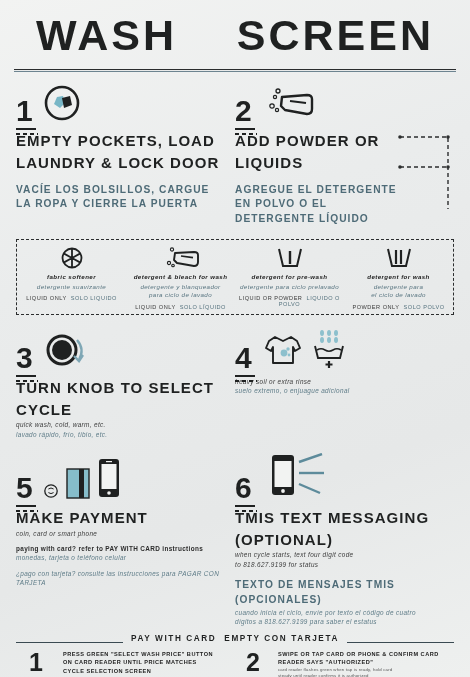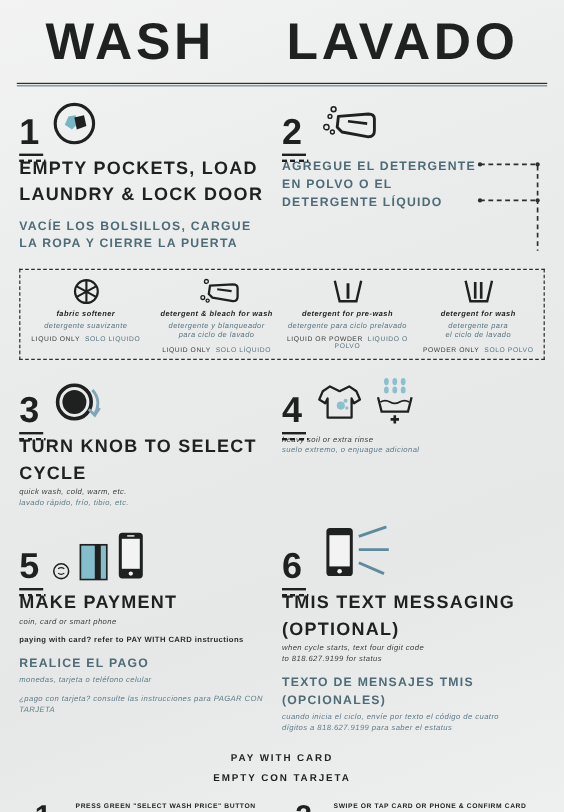--- a/index.html
+++ b/index.html
@@ -74,38 +74,38 @@
   .dashbox .cell{
     flex:1; text-align:center; padding-top:6px;
   }
   .cell .cap1{ font-size:6.2px; font-style:italic; font-weight:bold; letter-spacing:.4px; color:#232323; margin-top:3px;}
   .cell .cap2{ font-size:6.2px; font-style:italic; letter-spacing:.4px; color:#56737f; margin-top:3px; line-height:1.35;}
   .cell .cap3{ font-size:5.6px; letter-spacing:.5px; color:#3a3a3a; margin-top:4px;}
   .cell .cap3 .es-i{ color:#56737f; }
   
   .pwc-divider{
     margin:8px 16px 0 16px;
-    display:flex; align-items:center; gap:8px;flex-direction:column;
+    display:flex; align-items:flex-end; gap:8px;
   }
   .pwc-divider .ln{ flex:1; height:1px; background:#3a4a52; }
   .pwc-divider .lbl{ font-size:8.2px; letter-spacing:1.6px; font-weight:bold; color:#1f2121; white-space:pre;}
   .pwc-row{ display:flex; padding:7px 16px 0 16px; }
   .pwc-col{ width:50%; display:flex; gap:7px; padding-right:6px;}
   .pwc-num{ font-size:25px; font-weight:bold; line-height:1; color:#1f2121; }
   .pwc-txt .t1{ font-size:5.6px; font-weight:bold; letter-spacing:.5px; line-height:1.5; color:#232323; text-transform:uppercase;}
   .pwc-txt .t2{ font-size:5.6px; font-weight:bold; letter-spacing:.5px; line-height:1.5; color:#4e6b77; text-transform:uppercase; margin-top:5px;}
   .pwc-txt .t3{ font-size:4.3px; letter-spacing:.2px; line-height:1.5; color:#555; }
   svg{ display:block; }
 </style>
 </head>
 <body>
 
 <div id="poster">
 
-  <div class="title">WASH    LAVADO</div>
+  <div class="title">WASH    SCREEN</div>
   <div class="rule"></div>
 
   <div class="steps" style="margin-top:10px;">
     <div class="row">
 
       <div class="col">
         <div class="stephead">
           <div class="num">
             <span>1</span>
             <span class="underbar"></span><span class="dashbar"></span>
@@ -138,20 +138,21 @@
                 <circle cx="16" cy="5" r="2" fill="none" stroke="#1f2121" stroke-width="1.3"></circle>
                 <circle cx="13" cy="11" r="1.6" fill="none" stroke="#1f2121" stroke-width="1.2"></circle>
                 <circle cx="10" cy="20" r="2.2" fill="none" stroke="#1f2121" stroke-width="1.2"></circle>
                 <circle cx="15" cy="24" r="1.6" fill="none" stroke="#1f2121" stroke-width="1.2"></circle>
                 <path d="M20 11 L19 20 L23 24 L45 28 Q50 28 50 23 L50 13 Q50 9 45 9 Z" fill="none" stroke="#1f2121" stroke-width="2.4" stroke-linejoin="round"></path>
                 <line x1="28" y1="15" x2="44" y2="17" stroke="#1f2121" stroke-width="2.2"></line>
               </svg>
             </span>
           </div>
         </div>
+        <div class="en" style="white-space:pre-line">ADD POWDER OR LIQUIDS</div>
         <div class="es blk" style="white-space:pre-line">AGREGUE EL DETERGENTE
 EN POLVO O EL
 DETERGENTE LÍQUIDO</div>
       </div>
     </div>
   </div>
 
   <svg style="position:absolute;left:398px;top:131px;" width="70" height="84">
     <path d="M2 6 H50 V78" fill="none" stroke="#2b2d2e" stroke-width="1.4" stroke-dasharray="4,3"></path>
     <circle cx="2" cy="6" r="1.8" fill="#2b2d2e"></circle>
@@ -320,21 +321,20 @@
                 <circle cx="12" cy="36" r="1.8" fill="#f2f3f2"></circle>
                 <rect x="9" y="4" width="6" height="1.2" fill="#f2f3f2"></rect>
               </svg>
             </span>
           </div>
         </div>
         <div class="en">MAKE PAYMENT</div>
         <div class="sub-en">coin, card or smart phone</div>
         <div class="sub-en b" style="margin-top:6px;">paying with card? refer to
 PAY WITH CARD instructions</div>
-        <div class="es blk">REALICE EL PAGO</div>
         <div class="sub-es">monedas, tarjeta o teléfono celular</div>
         <div class="sub-es" style="margin-top:6px;">¿pago con tarjeta? consulte las
 instrucciones para PAGAR CON TARJETA</div>
       </div>
 
       <div class="col">
         <div class="stephead" style="height:46px;">
           <div class="num">
             <span>6</span>
             <span class="underbar"></span><span class="dashbar"></span>

